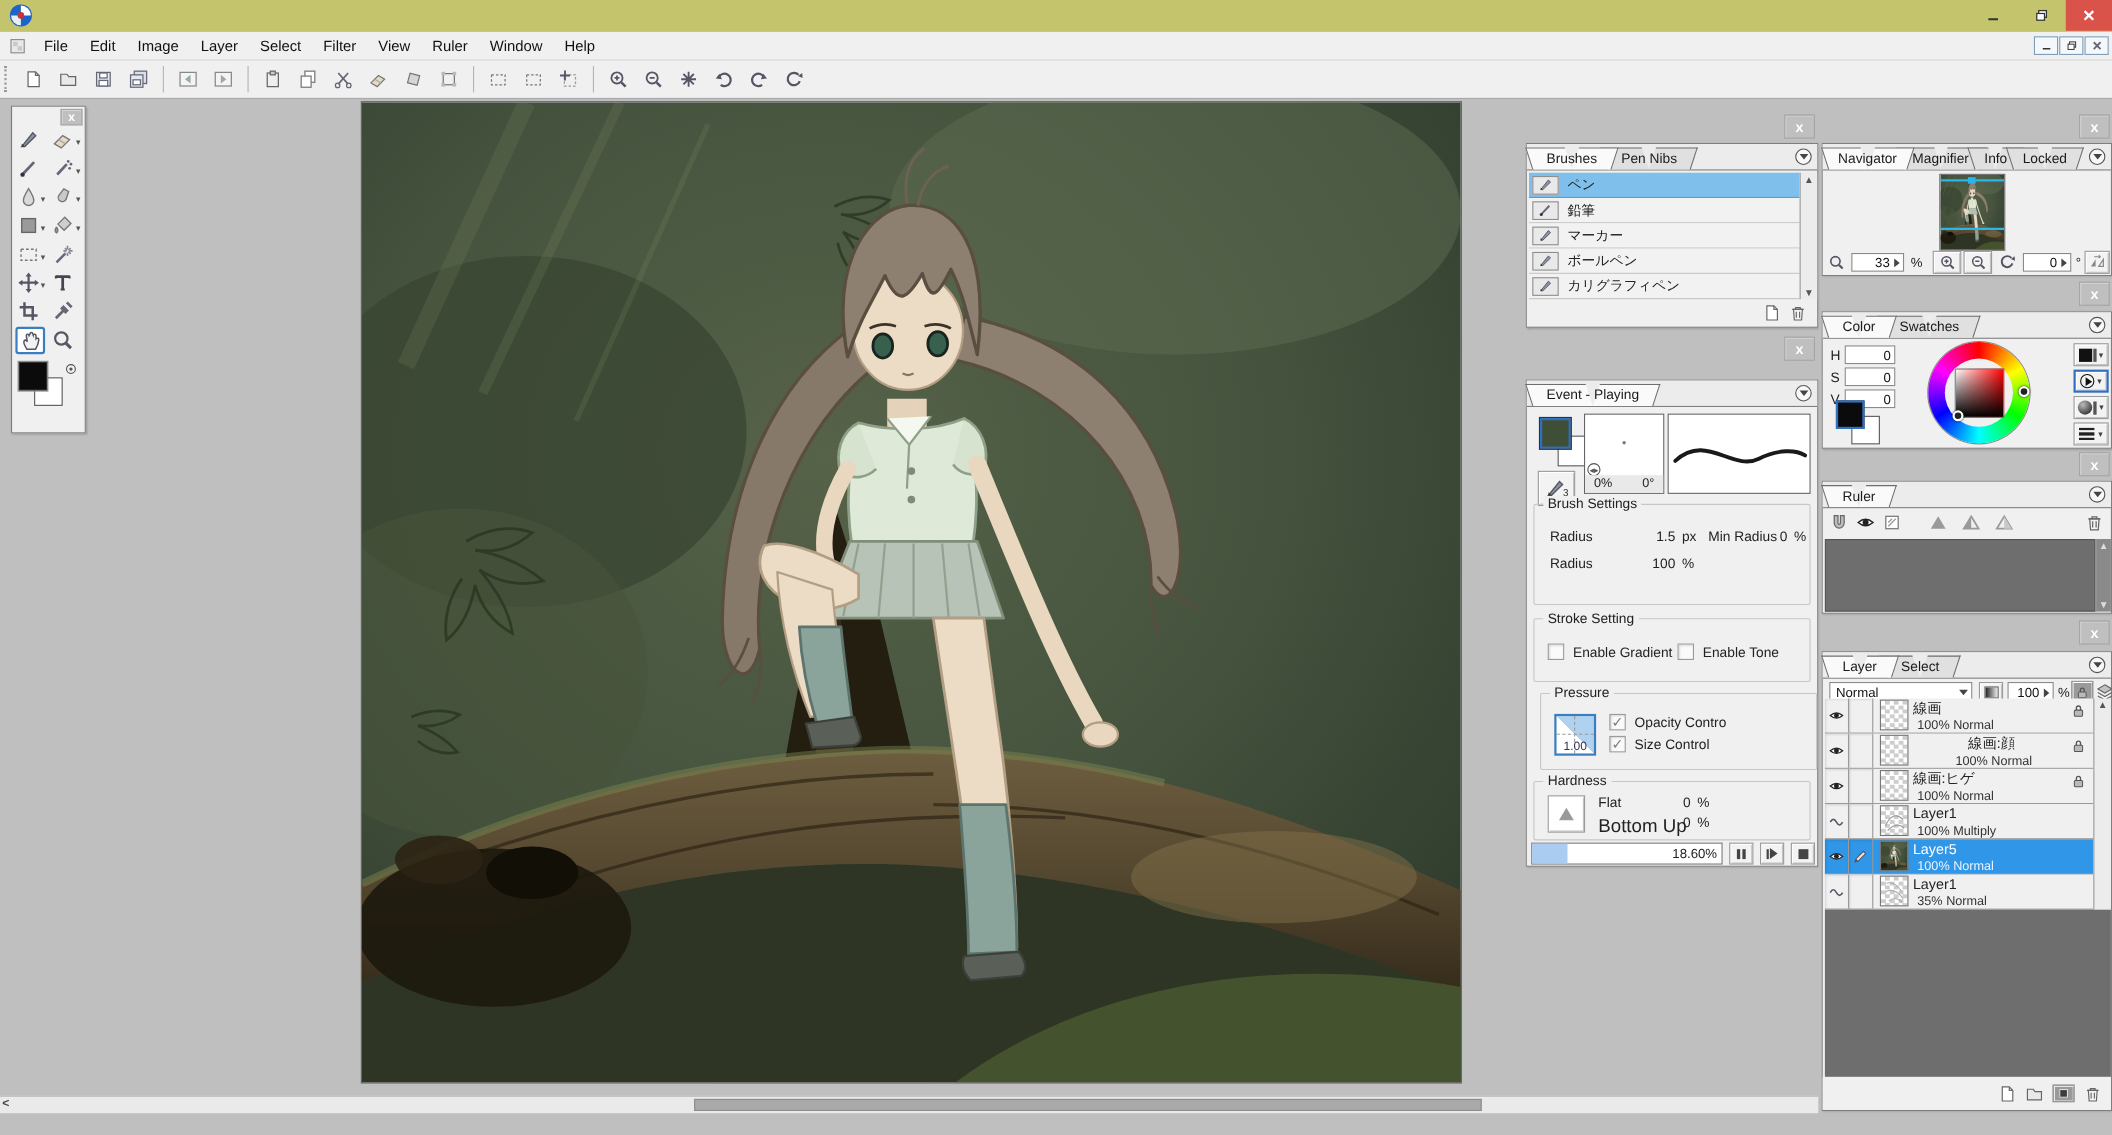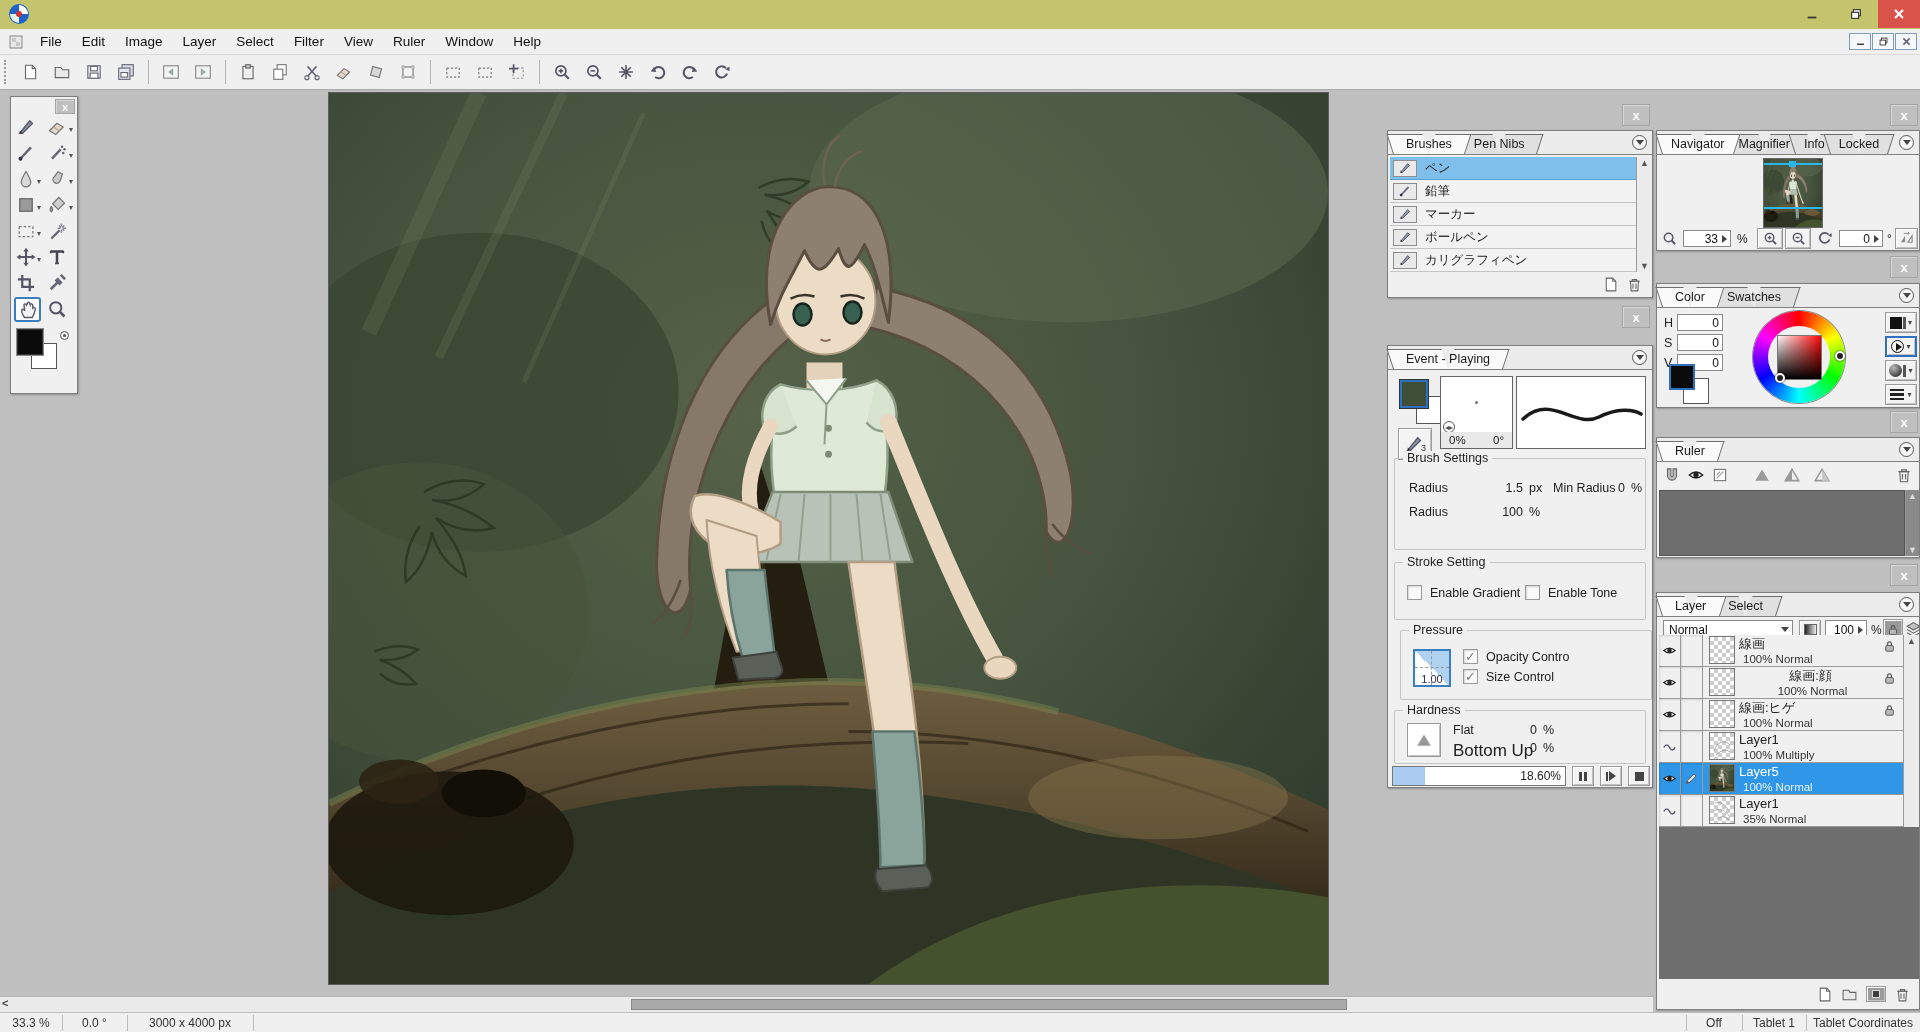--- a/index.html
+++ b/index.html
@@ -1076,28 +1076,14 @@
           <span style="width:8px;height:8px;background:#3c3c3c;border:1px solid #ddd;display:inline-block;"></span>
         </span>
       <span>
           <svg class="ic" width="17" height="17" viewBox="0 0 16 16">
             <use href="#i-trash"></use>
           </svg>
         </span>
     </div>
   </div>
 
-  <div class="abs statusbar">
-    <span class="scell" style="left:0;width:62px;">33.3 %</span>
-    <span class="ssep" style="left:62px;"></span>
-    <span class="scell" style="left:62px;width:65px;">0.0 °</span>
-    <span class="ssep" style="left:127px;"></span>
-    <span class="scell" style="left:127px;width:126px;">3000 x 4000 px</span>
-    <span class="ssep" style="left:253px;"></span>
-    <span class="ssep" style="left:1686px;"></span>
-    <span class="scell" style="left:1686px;width:56px;">Off</span>
-    <span class="ssep" style="left:1742px;"></span>
-    <span class="scell" style="left:1742px;width:64px;">Tablet 1</span>
-    <span class="ssep" style="left:1806px;"></span>
-    <span class="scell" style="left:1806px;width:114px;">Tablet Coordinates</span>
-  </div>
 
 </div>
 
 </body></html>

